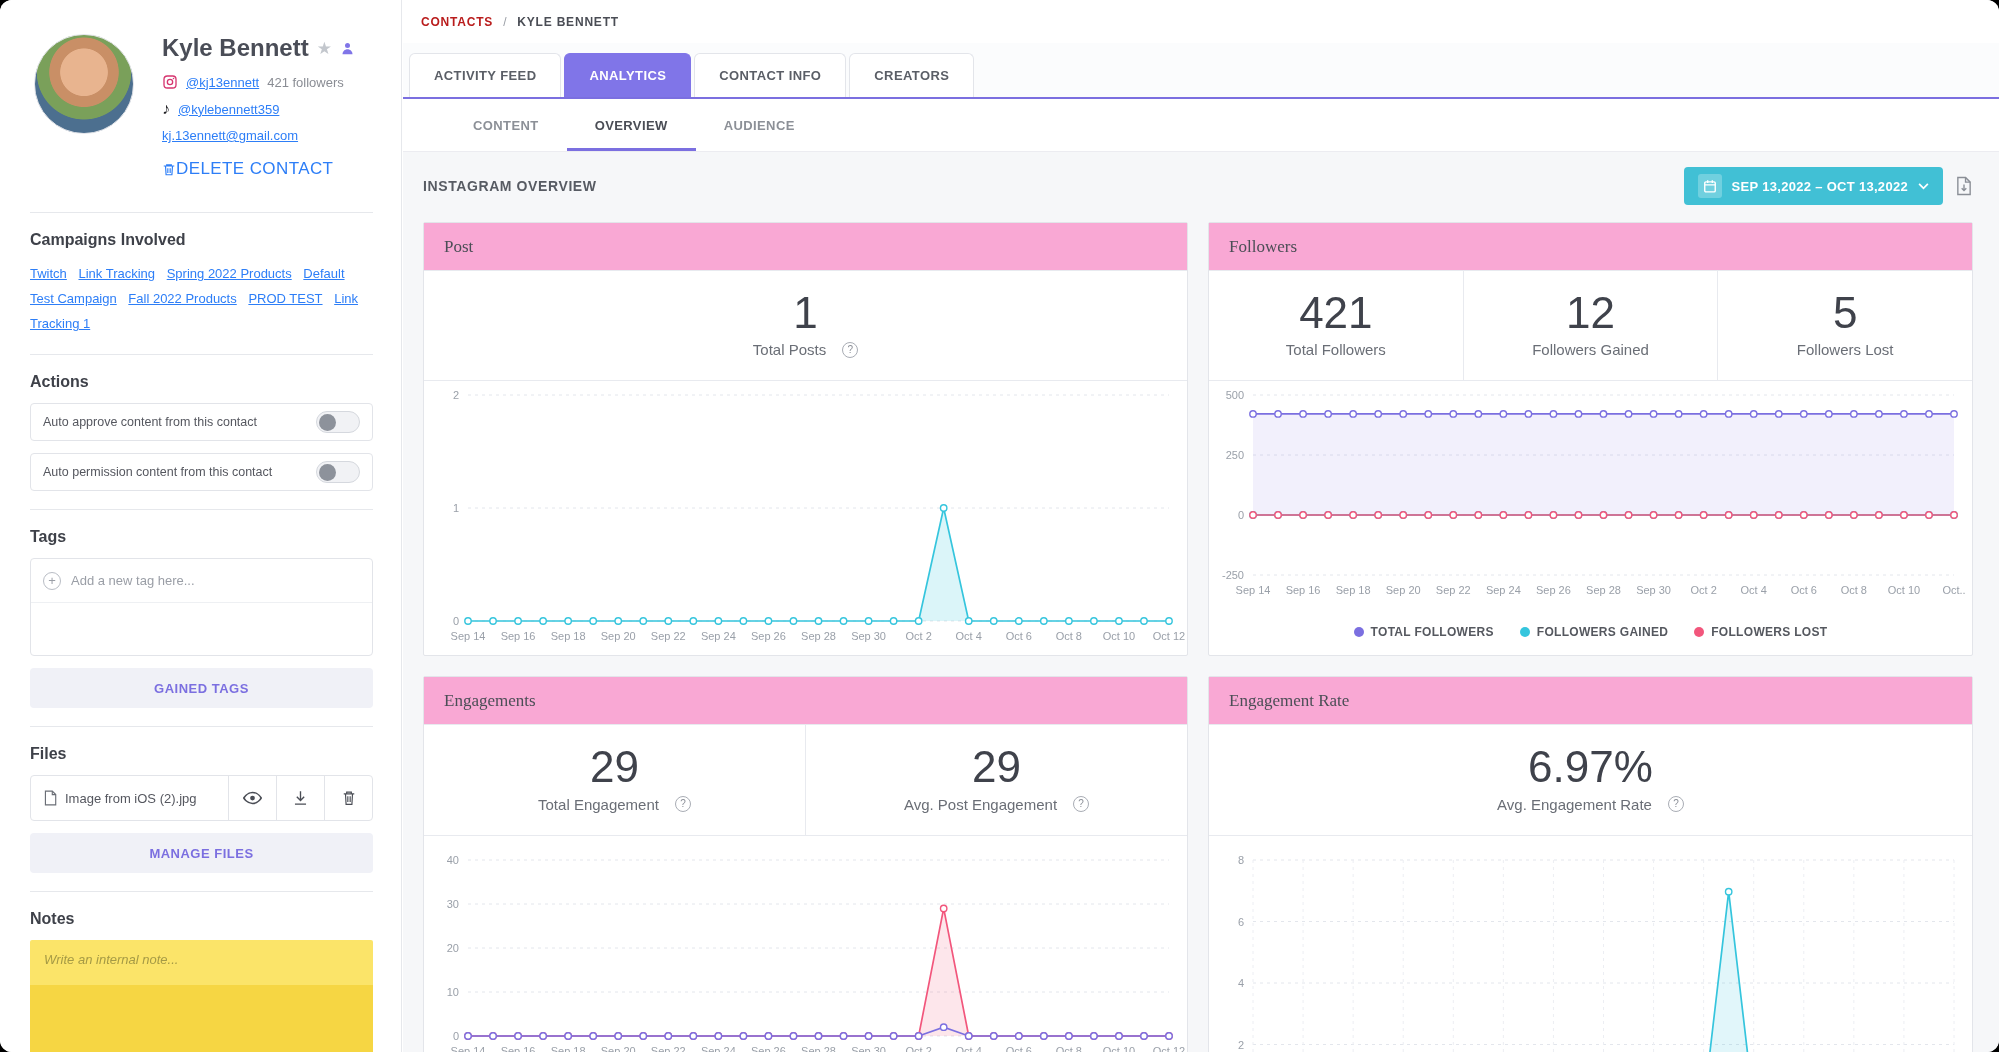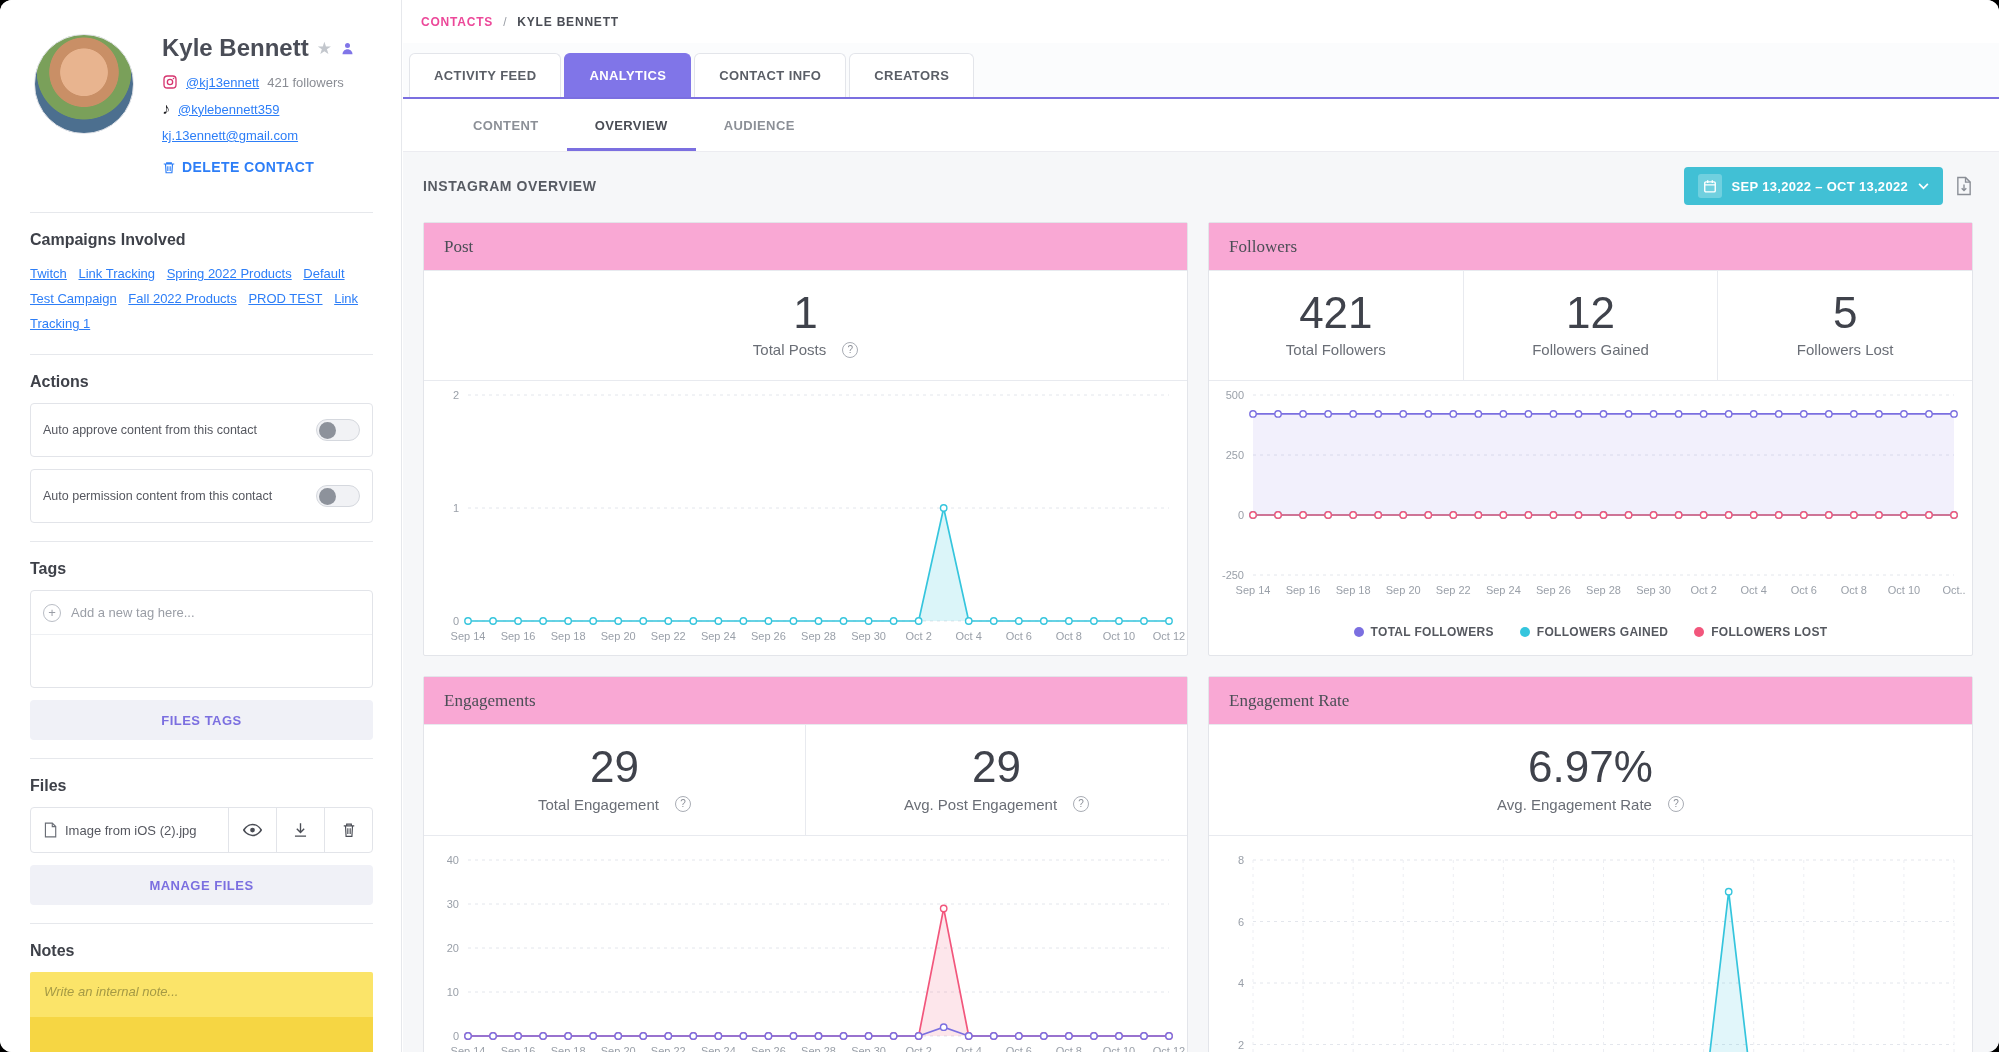--- a/index.html
+++ b/index.html
@@ -12,47 +12,47 @@
   .avatar { position:absolute; left:4px; top:0; width:100px; height:100px; border-radius:50%;
             background: radial-gradient(circle at 50% 38%, #e8b48f 0 30%, #c98f66 31% 44%, #7aa05a 45% 60%, #4c6f8f 61% 100%);
             border:1px solid #e2e4e9; }
   .profile-text { margin-left:132px; }
   .pname-row { display:flex; align-items:center; gap:8px; margin-bottom:12px; }
   .pname { font-size:24px; font-weight:600; color:#4a4d57; }
   .star { color:#c3c7cd; font-size:17px; }
   .handle-row { display:flex; align-items:center; gap:8px; margin-bottom:10px; font-size:13px; }
   a.blue { color:#2d7ef7; text-decoration:underline; cursor:pointer; }
   .muted { color:#8a8d94; }
-  .delete-row { display:flex; align-items:center; gap:6px; margin-top:16px; color:#2d7ef7; font-size:14px; font-weight:700; letter-spacing:.4px; cursor:pointer; }
+  .delete-row { display:flex; align-items:center; margin-top:16px; color:#2d7ef7; font-size:17px; font-weight:400; letter-spacing:.4px; cursor:pointer; }
   .section { border-top:1px solid #e6e8ec; margin-top:18px; padding-top:18px; }
   .sec-title { font-size:16px; font-weight:700; color:#3e4149; margin-bottom:12px; }
   .campaigns { font-size:13px; line-height:25px; }
   .campaigns a { margin-right:8px; }
-  .action-row { display:flex; align-items:center; justify-content:space-between; border:1px solid #e2e4e9; border-radius:4px; height:54px; padding:0 12px; margin-bottom:12px; background:#fff; }
+  .action-row { display:flex; align-items:center; justify-content:space-between; border:1px solid #e2e4e9; border-radius:4px; height:38px; padding:0 12px; margin-bottom:12px; background:#fff; }
   .action-label { font-size:12.5px; color:#55575f; }
   .toggle { width:44px; height:22px; border-radius:11px; background:#f1f2f5; border:1px solid #d5d8de; position:relative; cursor:pointer; flex:none; }
   .knob { position:absolute; left:2px; top:1.5px; width:17px; height:17px; border-radius:50%; background:#8d929b; }
   .tagbox { border:1px solid #e2e4e9; border-radius:4px; background:#fff; }
   .tag-input-row { display:flex; align-items:center; gap:10px; height:44px; padding:0 12px; border-bottom:1px solid #eef0f3; }
   .plus-circle { width:18px; height:18px; border:1px solid #b9bdc5; border-radius:50%; color:#9a9ea6; font-size:13px; line-height:16px; text-align:center; flex:none; }
   .tag-input { border:none; outline:none; font-size:13px; color:#55575f; flex:1; font-family:"Liberation Sans",sans-serif; }
   .tag-input::placeholder, .note-area::placeholder { color:#9a9ea6; }
   .tag-empty { height:52px; }
   .manage-btn { margin-top:12px; height:40px; background:#f0f1f7; border:none; border-radius:4px; width:100%; color:#7b6fe0; font-size:13px; font-weight:700; letter-spacing:.5px; cursor:pointer; font-family:"Liberation Sans",sans-serif; }
   .filebox { display:flex; align-items:stretch; border:1px solid #e2e4e9; border-radius:4px; height:46px; background:#fff; }
   .file-name-cell { flex:1; display:flex; align-items:center; gap:8px; padding:0 12px; font-size:13px; color:#55575f; overflow:hidden; white-space:nowrap; }
   .file-icon-cell { width:48px; display:flex; align-items:center; justify-content:center; border-left:1px solid #e2e4e9; cursor:pointer; color:#6a6e76; }
   .notebox { margin-top:2px; height:150px; border-radius:2px; background:linear-gradient(180deg,#fbe469 0%, #fbe469 30%, #f6d643 30%, #f6d643 100%); padding:12px 14px; }
   .note-area { width:100%; height:100%; background:transparent; border:none; outline:none; resize:none; font-style:italic; font-size:13px; color:#6b6330; font-family:"Liberation Sans",sans-serif; }
   .note-area::placeholder { color:#a59a45; font-style:italic; }
 
   
   .main { position:absolute; left:403px; top:0; right:0; bottom:0; display:flex; flex-direction:column; overflow:hidden; }
   .breadcrumb-bar { height:43px; display:flex; align-items:center; padding-left:18px; background:#fff; font-size:12px; font-weight:700; letter-spacing:.8px; gap:10px; }
-  .crumb-link { color:#ec4899; cursor:pointer; }
+  .crumb-link { color:#b91c1c; cursor:pointer; }
   .crumb-sep { color:#9a9ea6; font-weight:400; }
   .crumb-cur { color:#4a4d55; }
   .tabsrow { display:flex; align-items:flex-end; padding:10px 0 0 6px; background:#fbfcfd; border-bottom:2px solid #7b6fe0; }
   .tab { background:#fff; border:1px solid #e3e5ea; border-bottom:none; border-radius:6px 6px 0 0; padding:0 24px; height:44px; display:flex; align-items:center; font-size:13px; font-weight:700; color:#5a5e66; letter-spacing:.4px; margin-right:3px; cursor:pointer; }
   .tab.active { background:#8075e8; border-color:#8075e8; color:#fff; }
   .subtabs { display:flex; background:#fff; padding-left:42px; border-bottom:1px solid #ececf1; }
   .subtab { padding:0 28px; height:52px; display:flex; align-items:center; font-size:13px; font-weight:700; color:#8c9097; letter-spacing:.4px; cursor:pointer; }
   .subtab.active { color:#4a4d55; box-shadow:inset 0 -3px 0 #7b6fe0; }
   .content { flex:1; background:#f6f7f9; padding:14px 26px 0 20px; overflow:hidden; }
   .section-head { display:flex; align-items:center; justify-content:space-between; height:40px; margin-bottom:16px; }
@@ -164,21 +164,21 @@
 
     <div class="section">
       <div class="sec-title">Tags</div>
       <div class="tagbox">
         <div class="tag-input-row">
           <span class="plus-circle">+</span>
           <input class="tag-input" placeholder="Add a new tag here..." style="">
         </div>
         <div class="tag-empty"></div>
       </div>
-      <button class="manage-btn">FILES TAGS</button>
+      <button class="manage-btn">GAINED TAGS</button>
     </div>
 
     <div class="section">
       <div class="sec-title">Files</div>
       <div class="filebox">
         <div class="file-name-cell">
           <span style="display:flex;">
             <svg width="14" height="16" viewBox="0 0 24 28" fill="none" stroke="#6a6e76" stroke-width="2">
                 <path d="M4 2h12l6 6v18H4z"></path>
                 <path d="M16 2v6h6"></path>

